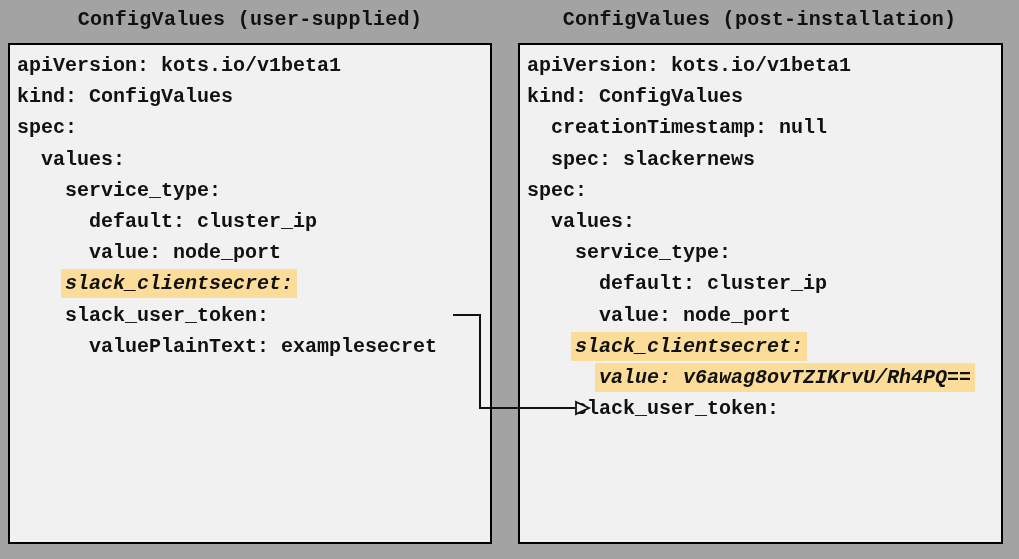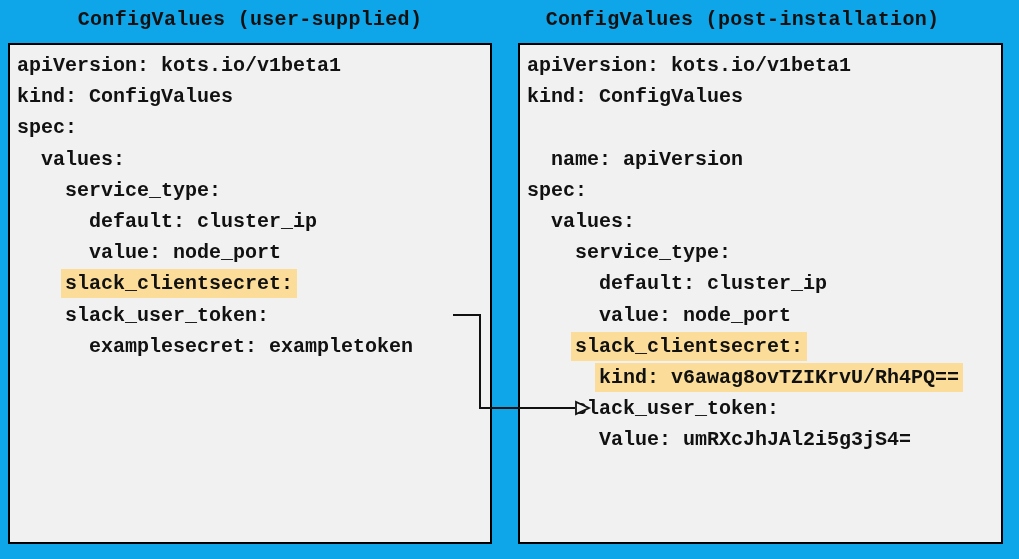--- a/index.html
+++ b/index.html
@@ -6,37 +6,37 @@
     --highlight: #fbdd99;
     --panel-bg: #f1f1f1;
     --panel-border: #000000;
     --text-color: #111111;
   }
   html, body { margin: 0; padding: 0; background: #ffffff; }
   .canvas {
     position: relative;
     width: 1019px;
     height: 559px;
-    background: #0ea5e9;
+    background: #a3a3a3;
     overflow: hidden;
     font-family: "Liberation Mono", "DejaVu Sans Mono", monospace;
     font-weight: bold;
     color: var(--text-color);
   }
   .panel-title {
     position: absolute;
     top: 7px;
     font-size: 20px;
     line-height: 26px;
     text-align: center;
     letter-spacing: 0.3px;
     white-space: pre;
   }
   #left-title  { left: 8px;   width: 484px; }
-  #right-title { left: 500px; width: 485px; }
+  #right-title { left: 517px; width: 485px; }
   .panel {
     position: absolute;
     top: 43px;
     height: 501px;
     box-sizing: border-box;
     background: var(--panel-bg);
     border: 2px solid var(--panel-border);
     padding: 5px 0 0 7px;
     overflow: hidden;
   }
@@ -45,20 +45,21 @@
   .line {
     white-space: pre;
     font-size: 20px;
     line-height: 31.2px;
     height: 31.2px;
   }
   .hl {
     background: var(--highlight);
     padding: 3px 4px;
     margin-left: -4px;
+    font-style: italic;
   }
   .arrow-layer {
     position: absolute;
     left: 0;
     top: 0;
     width: 1019px;
     height: 559px;
     pointer-events: none;
   }
 </style>
@@ -73,37 +74,37 @@
   <div class="panel" id="left-panel">
     <div class="line"><span></span><span>apiVersion: kots.io/v1beta1</span></div>
     <div class="line"><span></span><span>kind: ConfigValues</span></div>
     <div class="line"><span></span><span>spec:</span></div>
     <div class="line"><span>  </span><span>values:</span></div>
     <div class="line"><span>    </span><span>service_type:</span></div>
     <div class="line"><span>      </span><span>default: cluster_ip</span></div>
     <div class="line"><span>      </span><span>value: node_port</span></div>
     <div class="line"><span>    </span><span class="hl">slack_clientsecret:</span></div>
     <div class="line"><span>    </span><span>slack_user_token:</span></div>
-    <div class="line"><span>      </span><span>examplesecret: exampletoken</span></div>
+    <div class="line"><span>      </span><span>valuePlainText: examplesecret</span></div>
   </div>
 
   <div class="panel" id="right-panel">
     <div class="line"><span></span><span>apiVersion: kots.io/v1beta1</span></div>
     <div class="line"><span></span><span>kind: ConfigValues</span></div>
-    <div class="line"><span>  </span></div>
-    <div class="line"><span>  </span><span>name: apiVersion</span></div>
+    <div class="line"><span>  </span><span>creationTimestamp: null</span></div>
+    <div class="line"><span>  </span><span>spec: slackernews</span></div>
     <div class="line"><span></span><span>spec:</span></div>
     <div class="line"><span>  </span><span>values:</span></div>
     <div class="line"><span>    </span><span>service_type:</span></div>
     <div class="line"><span>      </span><span>default: cluster_ip</span></div>
     <div class="line"><span>      </span><span>value: node_port</span></div>
     <div class="line"><span>    </span><span class="hl">slack_clientsecret:</span></div>
-    <div class="line"><span>      </span><span class="hl">kind: v6awag8ovTZIKrvU/Rh4PQ==</span></div>
+    <div class="line"><span>      </span><span class="hl">value: v6awag8ovTZIKrvU/Rh4PQ==</span></div>
     <div class="line"><span>    </span><span>slack_user_token:</span></div>
-    <div class="line"><span>      </span><span>Value: umRXcJhJAl2i5g3jS4=</span></div>
+    <div class="line"><span>      </span></div>
   </div>
 
   <svg class="arrow-layer" viewBox="0 0 1019 559" xmlns="http://www.w3.org/2000/svg">
     <path d="M 453 315 H 480 V 408 H 575" fill="none" stroke="#111111" stroke-width="2"></path>
     <polygon points="589,408 576,402 576,414" fill="#f1f1f1" stroke="#111111" stroke-width="1.8"></polygon>
   </svg>
 
 </div>
 
 </body></html>

